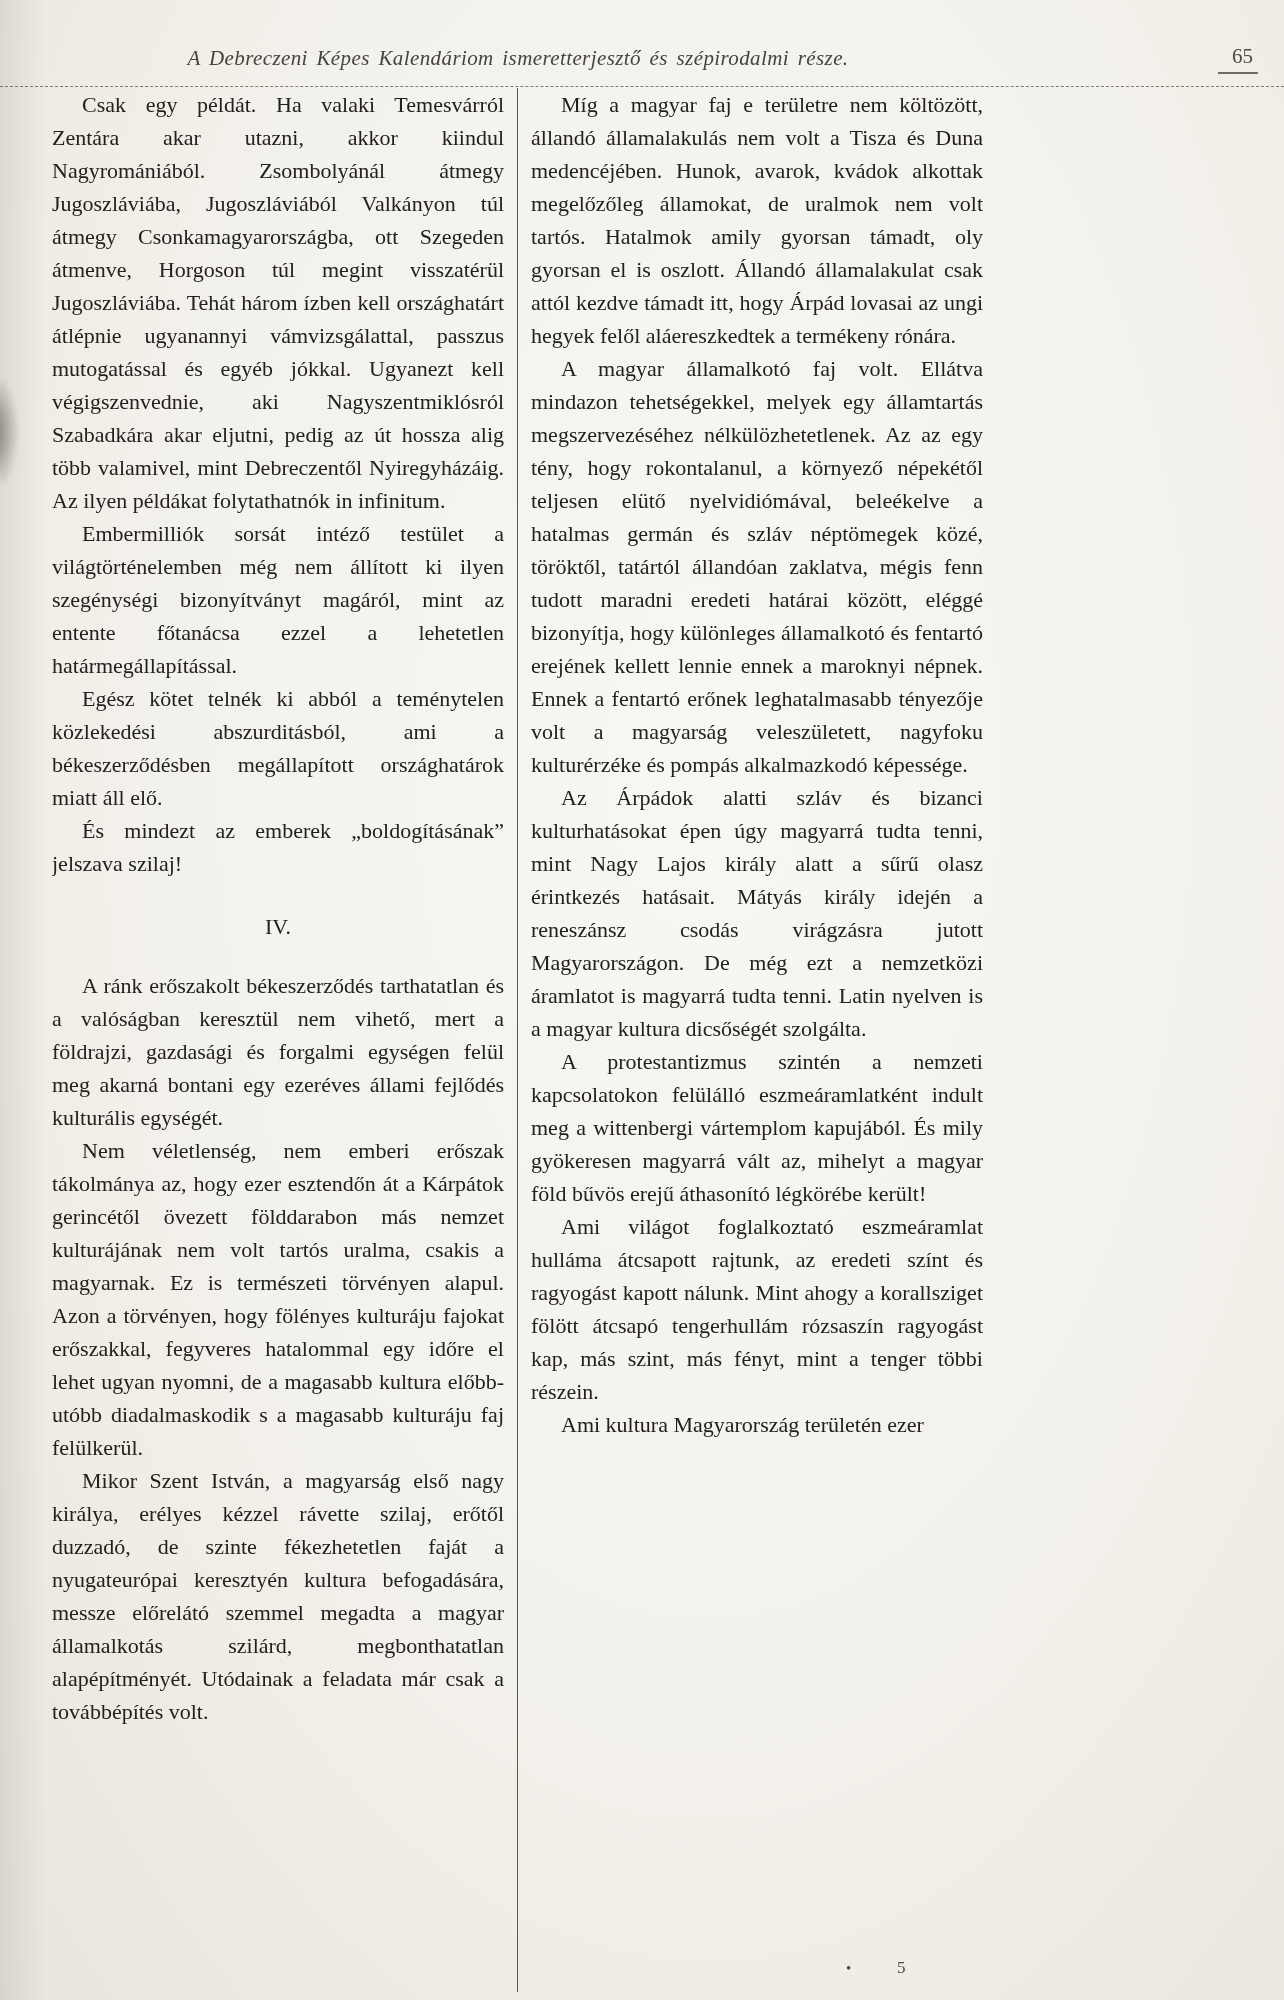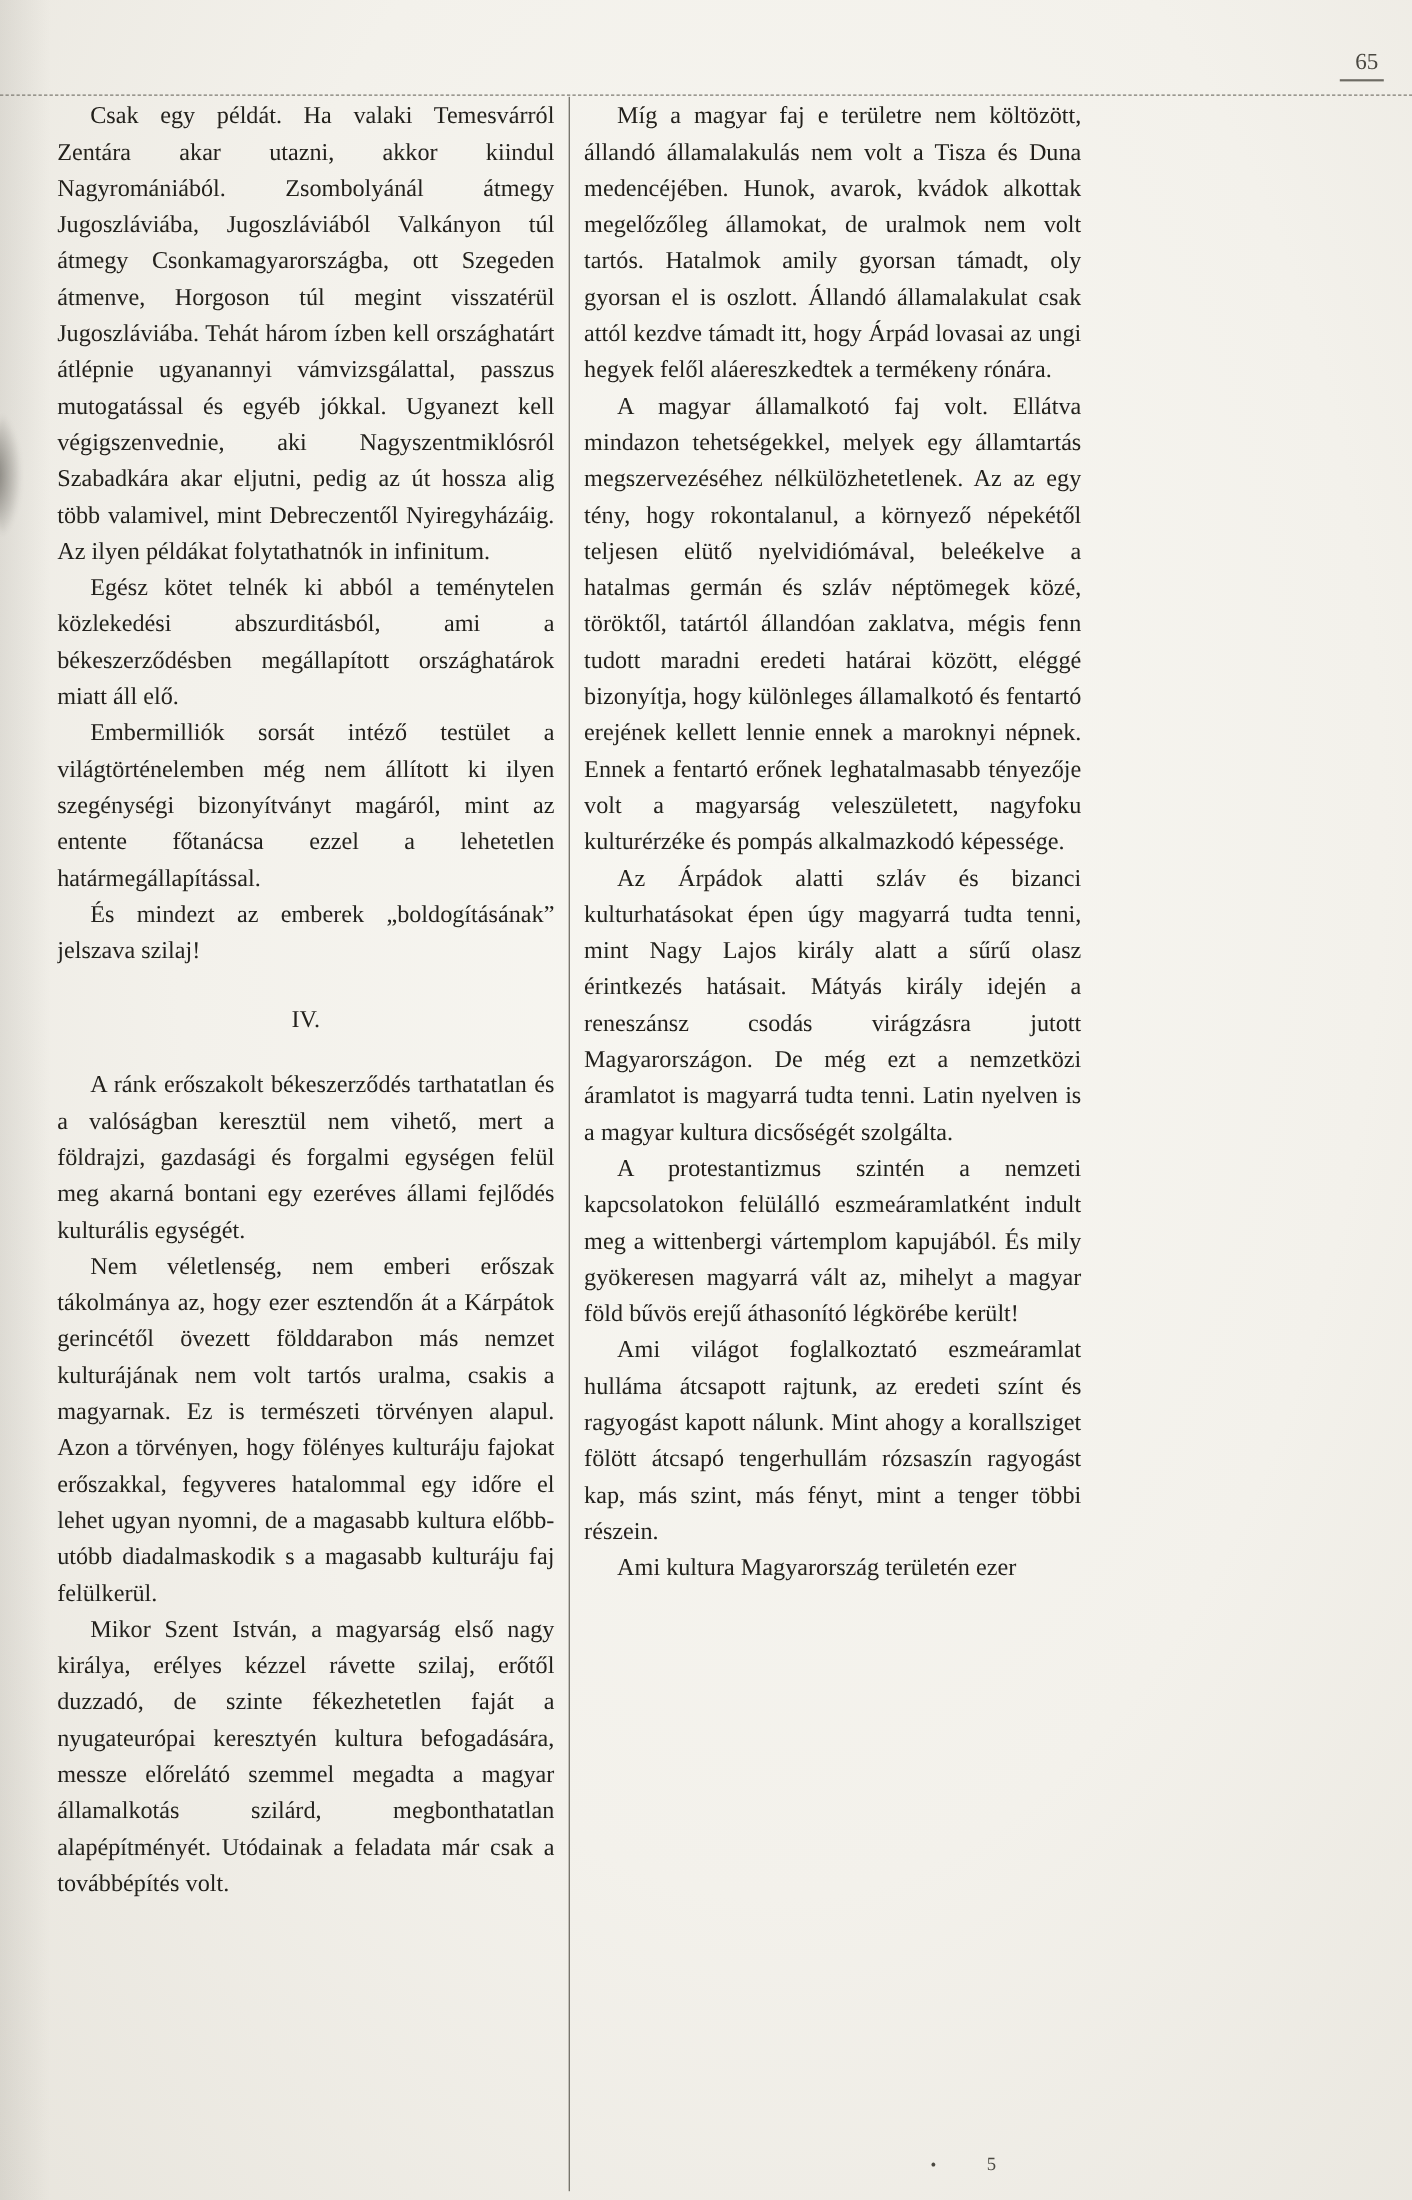--- a/index.html
+++ b/index.html
@@ -68,30 +68,33 @@
   }
   .footer-sig .sig-number { margin-left:42px; font-size:17px; }
 </style>
 </head>
 <body>
 
 <div class="page">
 
   <div class="smudge"></div>
 
+  <header class="page-header">
+    <div class="running-title">A Debreczeni Képes Kalendáriom ismeretterjesztő és szépirodalmi része.</div>
+  </header>
 
   <div class="page-number">65</div>
 
   <div class="header-rule"></div>
 
   <main class="columns">
     <section class="column left" id="col-left">
         <p class="para"><span class="roman">Csak egy példát. Ha valaki Temesvárról Zentára akar utazni, akkor kiindul Nagyromániából. Zsombolyánál átmegy Jugoszláviába, Jugoszláviából Valkányon túl átmegy Csonkamagyarországba, ott Szegeden átmenve, Horgoson túl megint visszatérül Jugoszláviába. Tehát három ízben kell országhatárt átlépnie ugyanannyi vámvizsgálattal, passzus mutogatással és egyéb jókkal. Ugyanezt kell végigszenvednie, aki Nagyszentmiklósról Szabadkára akar eljutni, pedig az út hossza alig több valamivel, mint Debreczentől Nyiregyházáig. Az ilyen példákat folytathatnók </span><span class="italic">in infinitum</span><span class="roman">.</span></p>
+        <p class="para"><span class="roman">Embermilliók sorsát intéző testület a világtörténelemben még nem állított ki ilyen szegénységi bizonyítványt magáról, mint az entente főtanácsa ezzel a lehetetlen határmegállapítással.</span></p>
         <p class="para"><span class="roman">Egész kötet telnék ki abból a teménytelen közlekedési abszurditásból, ami a békeszerződésben megállapított országhatárok miatt áll elő.</span></p>
-        <p class="para"><span class="roman">Embermilliók sorsát intéző testület a világtörténelemben még nem állított ki ilyen szegénységi bizonyítványt magáról, mint az entente főtanácsa ezzel a lehetetlen határmegállapítással.</span></p>
         <p class="para"><span class="roman">És mindezt az emberek „boldogításának” jelszava szilaj!</span></p>
         <h2 class="section-heading"><span class="roman">IV.</span></h2>
         <p class="para"><span class="roman">A ránk erőszakolt békeszerződés tarthatatlan és a valóságban keresztül nem vihető, mert a földrajzi, gazdasági és forgalmi egységen felül meg akarná bontani egy ezeréves állami fejlődés </span><span class="italic">kulturális egységét.</span></p>
         <p class="para"><span class="roman">Nem véletlenség, nem emberi erőszak tákolmánya az, hogy ezer esztendőn át a Kárpátok gerincétől övezett földdarabon más nemzet kulturájának nem volt tartós uralma, csakis a magyarnak. Ez is természeti törvényen alapul. Azon a törvényen, hogy fölényes kulturáju fajokat erőszakkal, fegyveres hatalommal egy időre el lehet ugyan nyomni, de a magasabb kultura előbb-utóbb diadalmaskodik s a magasabb kulturáju faj felülkerül.</span></p>
         <p class="para"><span class="roman">Mikor Szent István, a magyarság első nagy királya, erélyes kézzel rávette szilaj, erőtől duzzadó, de szinte fékezhetetlen faját a nyugateurópai keresztyén kultura befogadására, messze előrelátó szemmel megadta a magyar államalkotás szilárd, megbonthatatlan alapépítményét. Utódainak a feladata már csak a továbbépítés volt.</span></p>
       </section>
     <div class="column-divider"></div>
     <section class="column right" id="col-right">
         <p class="para"><span class="roman">Míg a magyar faj e területre nem költözött, állandó államalakulás nem volt a Tisza és Duna medencéjében. Hunok, avarok, kvádok alkottak megelőzőleg államokat, de uralmok nem volt tartós. Hatalmok amily gyorsan támadt, oly gyorsan el is oszlott. Állandó államalakulat csak attól kezdve támadt itt, hogy Árpád lovasai az ungi hegyek felől aláereszkedtek a termékeny rónára.</span></p>
         <p class="para"><span class="italic">A magyar államalkotó faj volt.</span><span class="roman"> Ellátva mindazon tehetségekkel, melyek egy államtartás megszervezéséhez nélkülözhetetlenek. Az az egy tény, hogy rokontalanul, a környező népekétől teljesen elütő nyelvidiómával, beleékelve a hatalmas germán és szláv néptömegek közé, töröktől, tatártól állandóan zaklatva, mégis fenn tudott maradni eredeti határai között, eléggé bizonyítja, hogy különleges államalkotó és fentartó erejének kellett lennie ennek a maroknyi népnek. Ennek a fentartó erőnek leghatalmasabb tényezője volt a magyarság veleszületett, nagyfoku </span><span class="italic">kulturérzéke</span><span class="roman"> és pompás alkalmazkodó képessége.</span></p>

